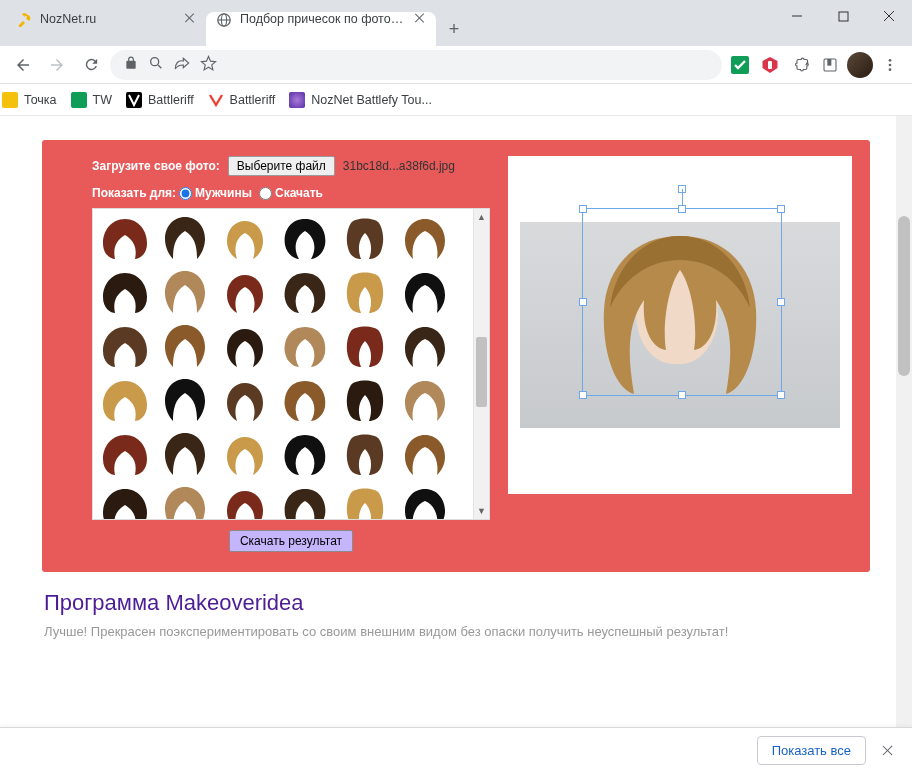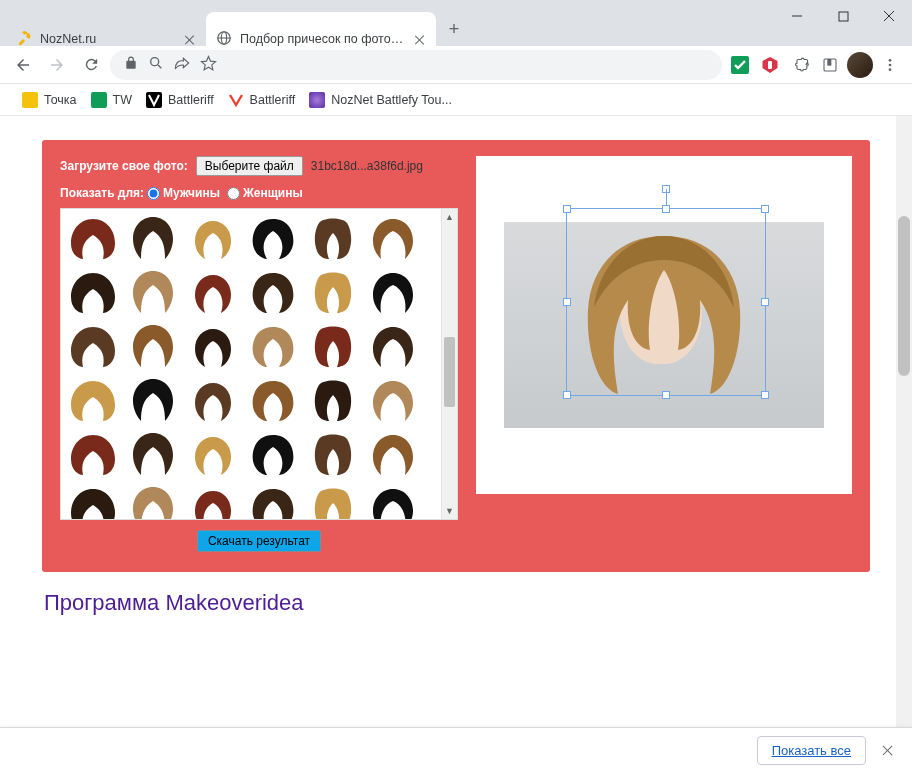--- a/index.html
+++ b/index.html
@@ -18,21 +18,21 @@
     height: 46px;
     background: #dee1e6;
     display: flex;
     align-items: flex-end;
     padding-left: 6px;
     position: relative;
   }
   .tab {
     height: 34px;
     display: flex;
-    align-items: flex-end;
+    align-items: flex-start;
     padding: 0 10px;
     gap: 8px;
     font-size: 12.5px;
     color: #3c4043;
     border-radius: 8px 8px 0 0;
     max-width: 230px;
     min-width: 200px;
     position: relative;
   }
   .tab.active { background: #fff; }
@@ -53,71 +53,71 @@
   .addr {
     flex:1; height:30px; background:#f1f3f4; border-radius:15px; display:flex; align-items:center; padding:0 14px; gap:10px; color:#5f6368; font-size:14px;
   }
   .addr .url { flex:1; color:#202124; white-space:nowrap; overflow:hidden;}
   .addr .url .host { color:#202124; }
   .addr .url .path { color:#5f6368; }
   .right-icons{display:flex;align-items:center;gap:2px;}
   .ext-icon{width:28px;height:28px;display:flex;align-items:center;justify-content:center;border-radius:4px;}
   .avatar{width:26px;height:26px;border-radius:50%;background:linear-gradient(135deg,#5a4a3a,#2a1a10);}
   
-  .bookmarks{height:32px;background:#fff;display:flex;align-items:center;padding:0 22px;gap:14px;border-bottom:1px solid #e8e8e8;font-size:12.5px;color:#3c4043;}
+  .bookmarks{height:32px;background:#fff;display:flex;align-items:center;padding:0 2px;gap:14px;border-bottom:1px solid #e8e8e8;font-size:12.5px;color:#3c4043;}
   .bm{display:flex;align-items:center;gap:6px;}
   .bm .bicon{width:16px;height:16px;border-radius:2px;}
   
   .page { position:absolute; left:0; right:0; top:116px; bottom:46px; overflow:hidden; }
   .page-scroll { position:absolute; right:0; top:0; width:16px; bottom:0; background:#f1f1f1;}
   .page-scroll .thumb{position:absolute;left:2px;right:2px;top:100px;height:160px;background:#c1c1c1;border-radius:6px;}
   .widget {
     margin: 24px 42px 0 42px;
     background:#e85a5a;
     border-radius:3px;
     padding:16px 18px 20px 18px;
     display:flex;
     gap:18px;
     position:relative;
   }
-  .leftcol{width:398px;}
+  .leftcol{width:398px;margin-left:32px;}
   .uploadrow{display:flex;align-items:center;gap:8px;color:#fff;font-size:12px;font-weight:600;}
   .filebtn{background:#efefef;border:1px solid #9a9a9a;color:#000;font-size:12px;padding:2px 8px;border-radius:2px;font-weight:400;}
   .filename-label{color:#333;font-size:12px;font-weight:400;}
   .genderrow{margin-top:10px;display:flex;align-items:center;gap:3px;color:#fff;font-size:12px;font-weight:600;}
   .genderrow input{accent-color:#1a73e8;margin:0;}
   .genderrow label{font-weight:600;}
   .gallery-wrap{margin-top:8px;background:#fff;position:relative;height:312px;border:1px solid #ddd;}
   .gallery{position:absolute;inset:0;right:16px;overflow:hidden;padding:6px;}
   .grow{display:flex;gap:8px;margin-bottom:6px;}
   .hthumb{width:52px;height:48px;position:relative;}
   .hthumb svg{width:100%;height:100%;}
   .gscroll{position:absolute;right:0;top:0;bottom:0;width:16px;background:#f1f1f1;border-left:1px solid #e3e3e3;}
   .gscroll .up,.gscroll .dn{height:16px;display:flex;align-items:center;justify-content:center;color:#666;font-size:9px;}
   .gscroll .gthumb{position:absolute;left:2px;right:2px;top:128px;height:70px;background:#c1c1c1;border-radius:2px;}
   .dlbtn-wrap{text-align:center;margin-top:10px;}
-  .dlbtn{background:#0ea5e9;border:1px solid #8a8a8a;border-radius:2px;font-size:12px;padding:3px 10px;}
+  .dlbtn{background:#c4b5fd;border:1px solid #8a8a8a;border-radius:2px;font-size:12px;padding:3px 10px;}
   .rightcol{flex:1;}
   .preview{background:#fff;height:338px;position:relative;display:flex;align-items:center;justify-content:center;padding:10px;}
   .photo{width:320px;height:206px;background:#cfd2d5;position:relative;overflow:visible;}
   .photo-inner{position:absolute;inset:0;background:linear-gradient(180deg,#d8dadc 0%,#c7cacd 100%);}
   .face{position:absolute;left:116px;top:34px;width:82px;height:108px;background:#f1d9c8;border-radius:50% 50% 46% 46%;}
   .hair{position:absolute;left:72px;top:8px;width:176px;height:168px;}
   .sel-box{position:absolute;left:62px;top:-14px;width:200px;height:188px;border:1px solid #6fa8e8;}
   .handle{position:absolute;width:8px;height:8px;background:#fff;border:1px solid #6fa8e8;}
   .desc{margin-top:10px;color:#fff;font-size:13px;line-height:1.5;}
   .heading2{margin:18px 44px 0 44px;font-size:22px;font-weight:400;color:#4c1d95;}
   .subtext{margin:8px 44px 0 44px;font-size:13px;color:#999;white-space:nowrap;overflow:hidden;}
   
   .dlbar{position:absolute;left:0;right:0;bottom:0;height:46px;background:#fff;border-top:1px solid #d9d9d9;display:flex;align-items:center;padding:0 12px;box-shadow:0 -1px 4px rgba(0,0,0,0.05);}
   .dlchip{display:flex;align-items:center;gap:10px;height:34px;border:3px solid #39c639;border-radius:6px;padding:0 10px 0 8px;font-size:13px;color:#333;min-width:190px;position:relative;}
   .dlchip .ficon{width:18px;height:18px;border:1.5px solid #1a73e8;border-radius:50%;display:flex;align-items:center;justify-content:center;}
   .dlchip .ficon .inner{width:8px;height:8px;background:#ddd;border:1px solid #888;}
   .dlchip .chev{margin-left:auto;color:#5f6368;}
-  .showall{margin-left:auto;border:1px solid #c7cbd1;background:#fff;color:#1863c6;font-size:13px;padding:6px 14px;border-radius:4px;text-decoration:underline;}
+  .showall{margin-left:auto;border:1px solid #c7cbd1;background:#fff;color:#1863c6;font-size:13px;padding:6px 14px;border-radius:4px;}
   .closex{width:24px;height:24px;display:flex;align-items:center;justify-content:center;margin-left:10px;color:#5f6368;position:relative;}
   .closex::before,.closex::after{content:"";position:absolute;width:1.3px;height:13px;background:#5f6368;}
   .closex::before{transform:rotate(45deg);} .closex::after{transform:rotate(-45deg);}
 </style>
 </head>
 <body>
 
 <div class="titlebar">
   <div class="tab">
     <span class="favicon">
@@ -262,21 +262,21 @@
       <div class="uploadrow">
         <span>Загрузите свое фото:</span>
         <button class="filebtn">Выберите файл</button>
         <span class="filename-label">31bc18d...a38f6d.jpg</span>
       </div>
       <div class="genderrow">
         <span>Показать для:</span>
         <input type="radio" checked="" style="">
         <label>Мужчины</label>
         <input type="radio" style="margin-left: 4px;">
-        <label>Женщины</label>
+        <label>Скачать</label>
       </div>
       <div class="gallery-wrap">
         <div class="gallery">
 
         <div class="grow">
               <div class="hthumb"><svg viewBox="0 0 52 48">
                   <path d="M26 4C12 4 4 16 4 28c0 12 8 16 12 16-2-10 0-18 10-24 10 6 12 14 10 24 4 0 12-4 12-16C48 16 40 4 26 4z" fill="#7a2a1a"></path>
                 </svg></div>
               <div class="hthumb"><svg viewBox="0 0 52 48">
                   <path d="M26 2C14 2 6 12 6 24c0 8 4 16 8 20 0-12 2-22 12-28 10 6 12 16 12 28 4-4 8-12 8-20C46 12 38 2 26 2z" fill="#3a2616"></path>
@@ -424,20 +424,21 @@
             <div class="handle" style="left:-4px;top:calc(50% - 4px)"></div>
             <div class="handle" style="right:-4px;top:calc(50% - 4px)"></div>
             <div class="handle" style="left:calc(50% - 4px);top:-24px"></div>
             <div style="position:absolute;left:50%;top:-20px;width:1px;height:16px;background:#6fa8e8"></div>
           </div>
         </div>
       </div>
     </div>
   </div>
   <h2 class="heading2">Программа Makeoveridea</h2>
+  <div class="subtext">Лучше! Прекрасен поэкспериментировать со своим внешним видом без опаски получить неуспешный результат!</div>
   <div class="page-scroll">
       <div class="thumb"></div>
     </div>
 </div>
 
 <div class="dlbar">
   <button class="showall">Показать все</button>
   <div class="closex"></div>
 </div>
 

